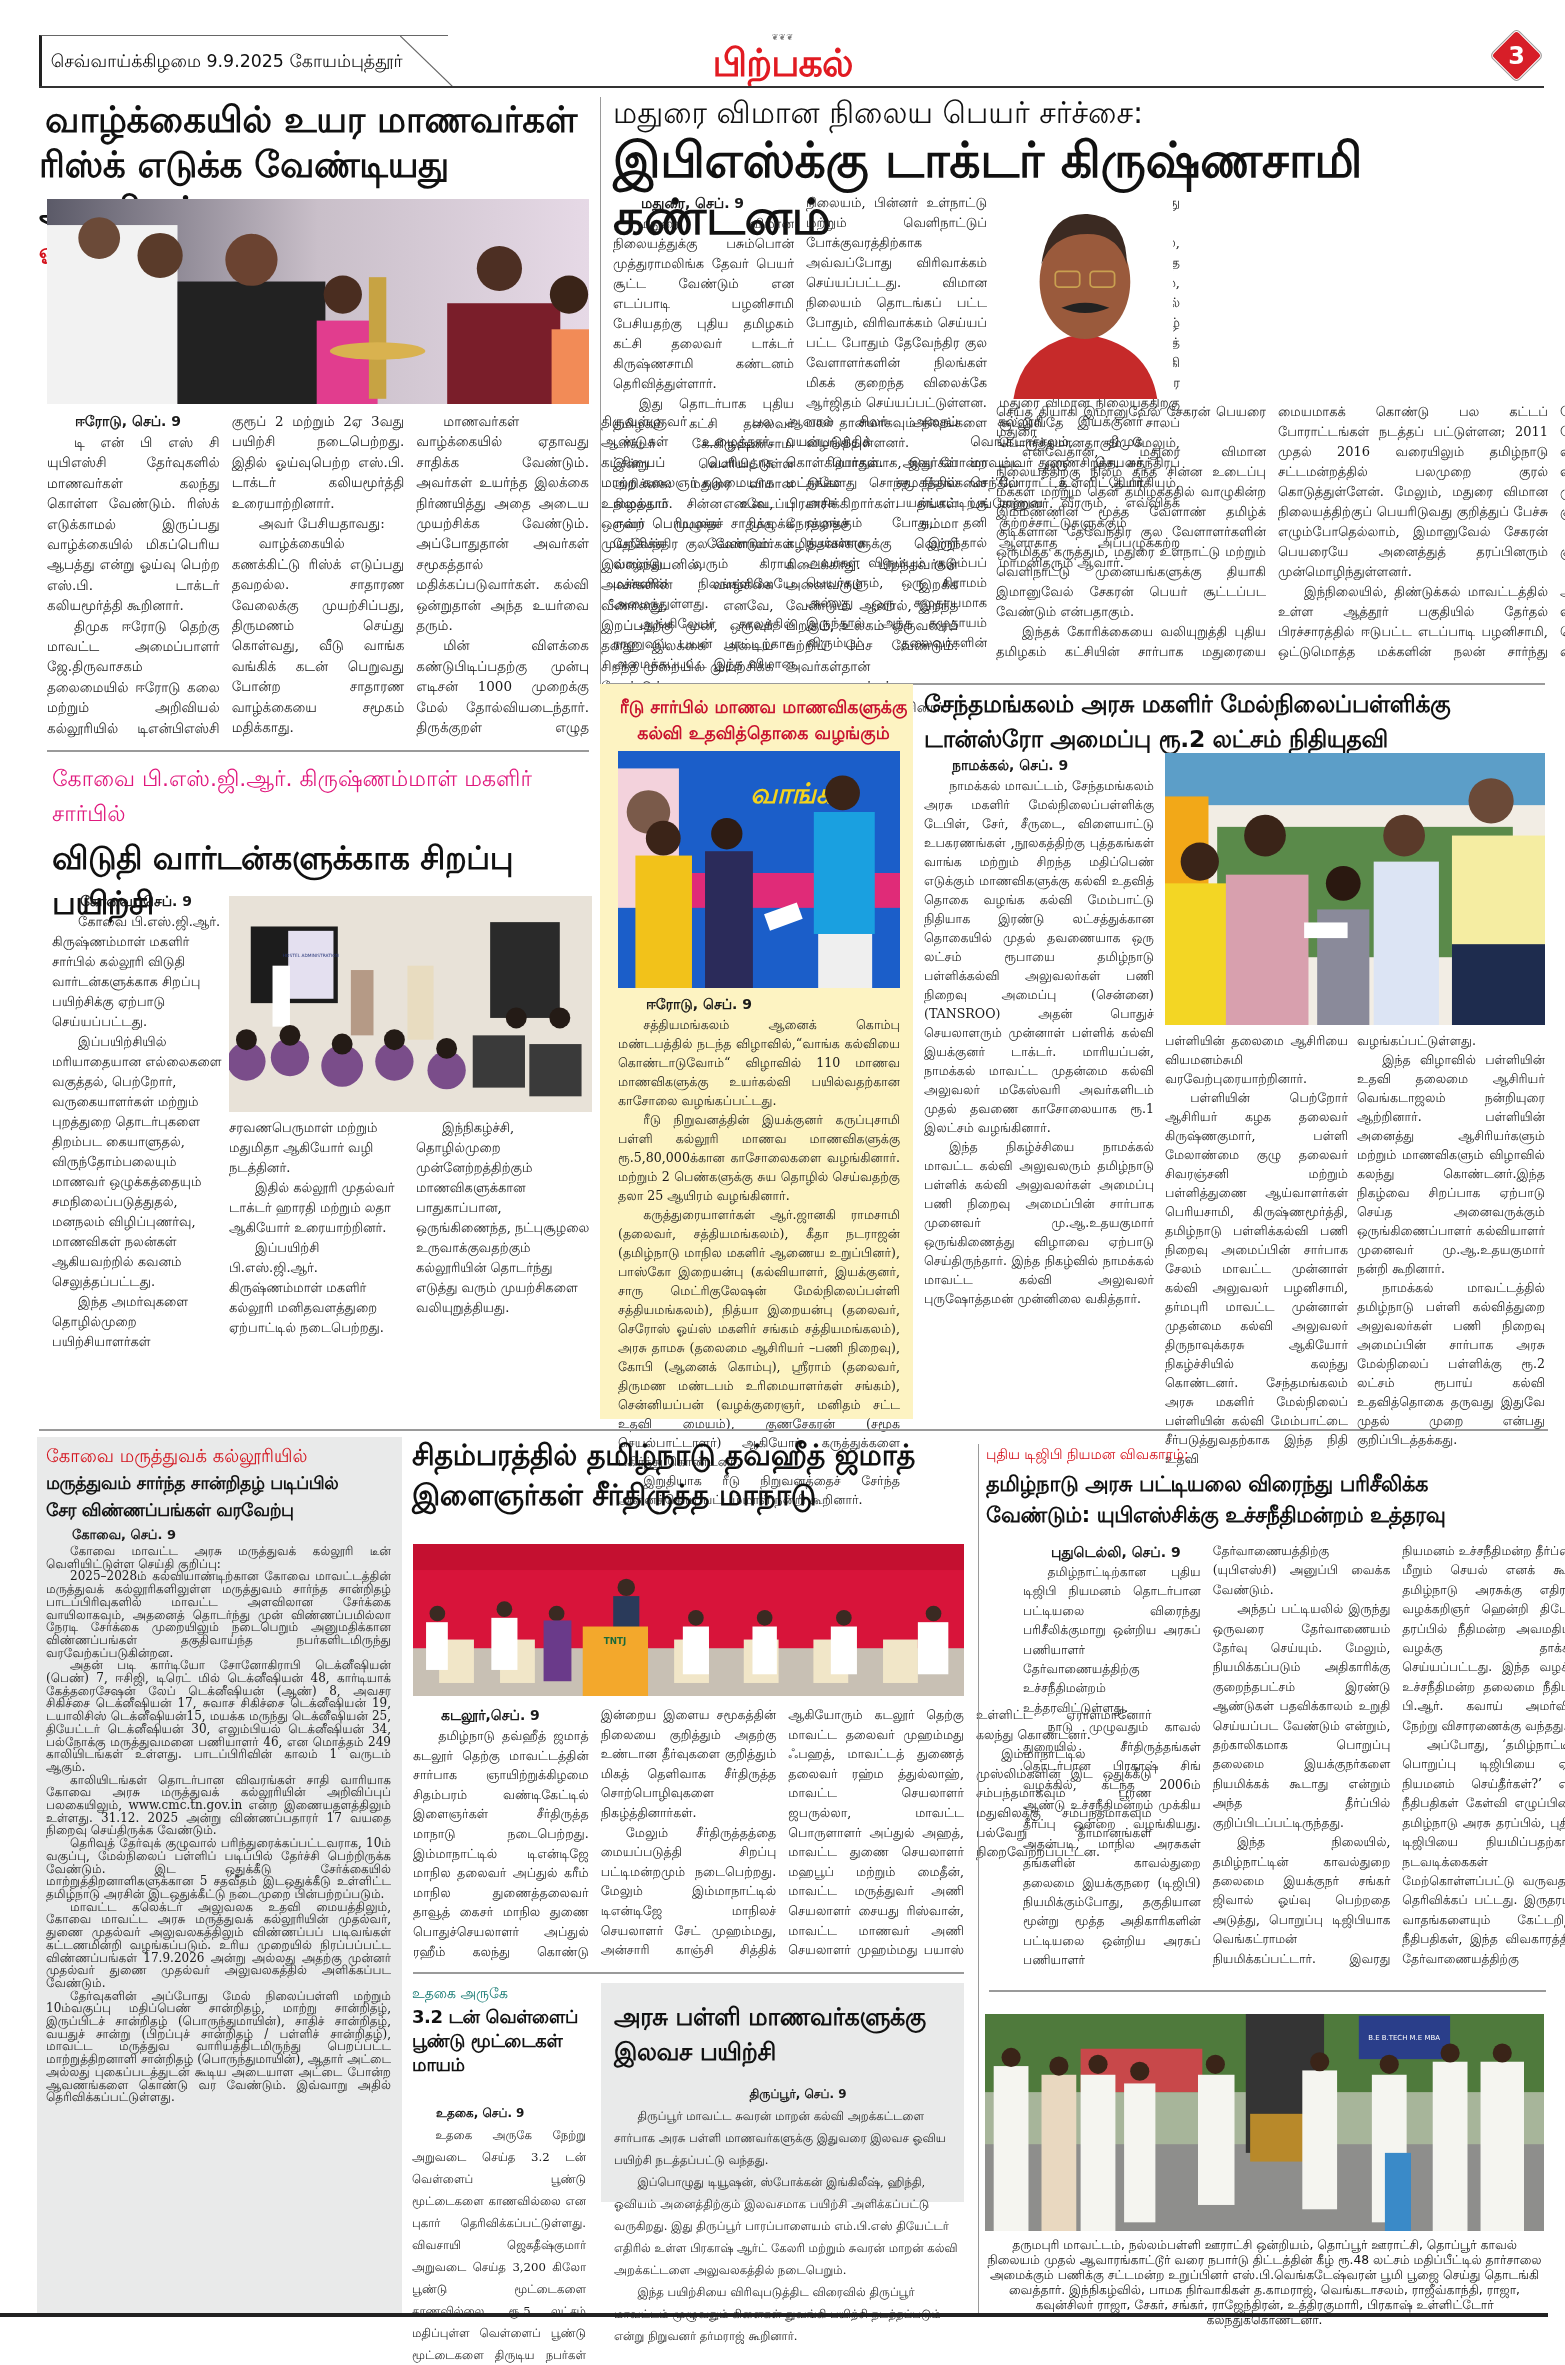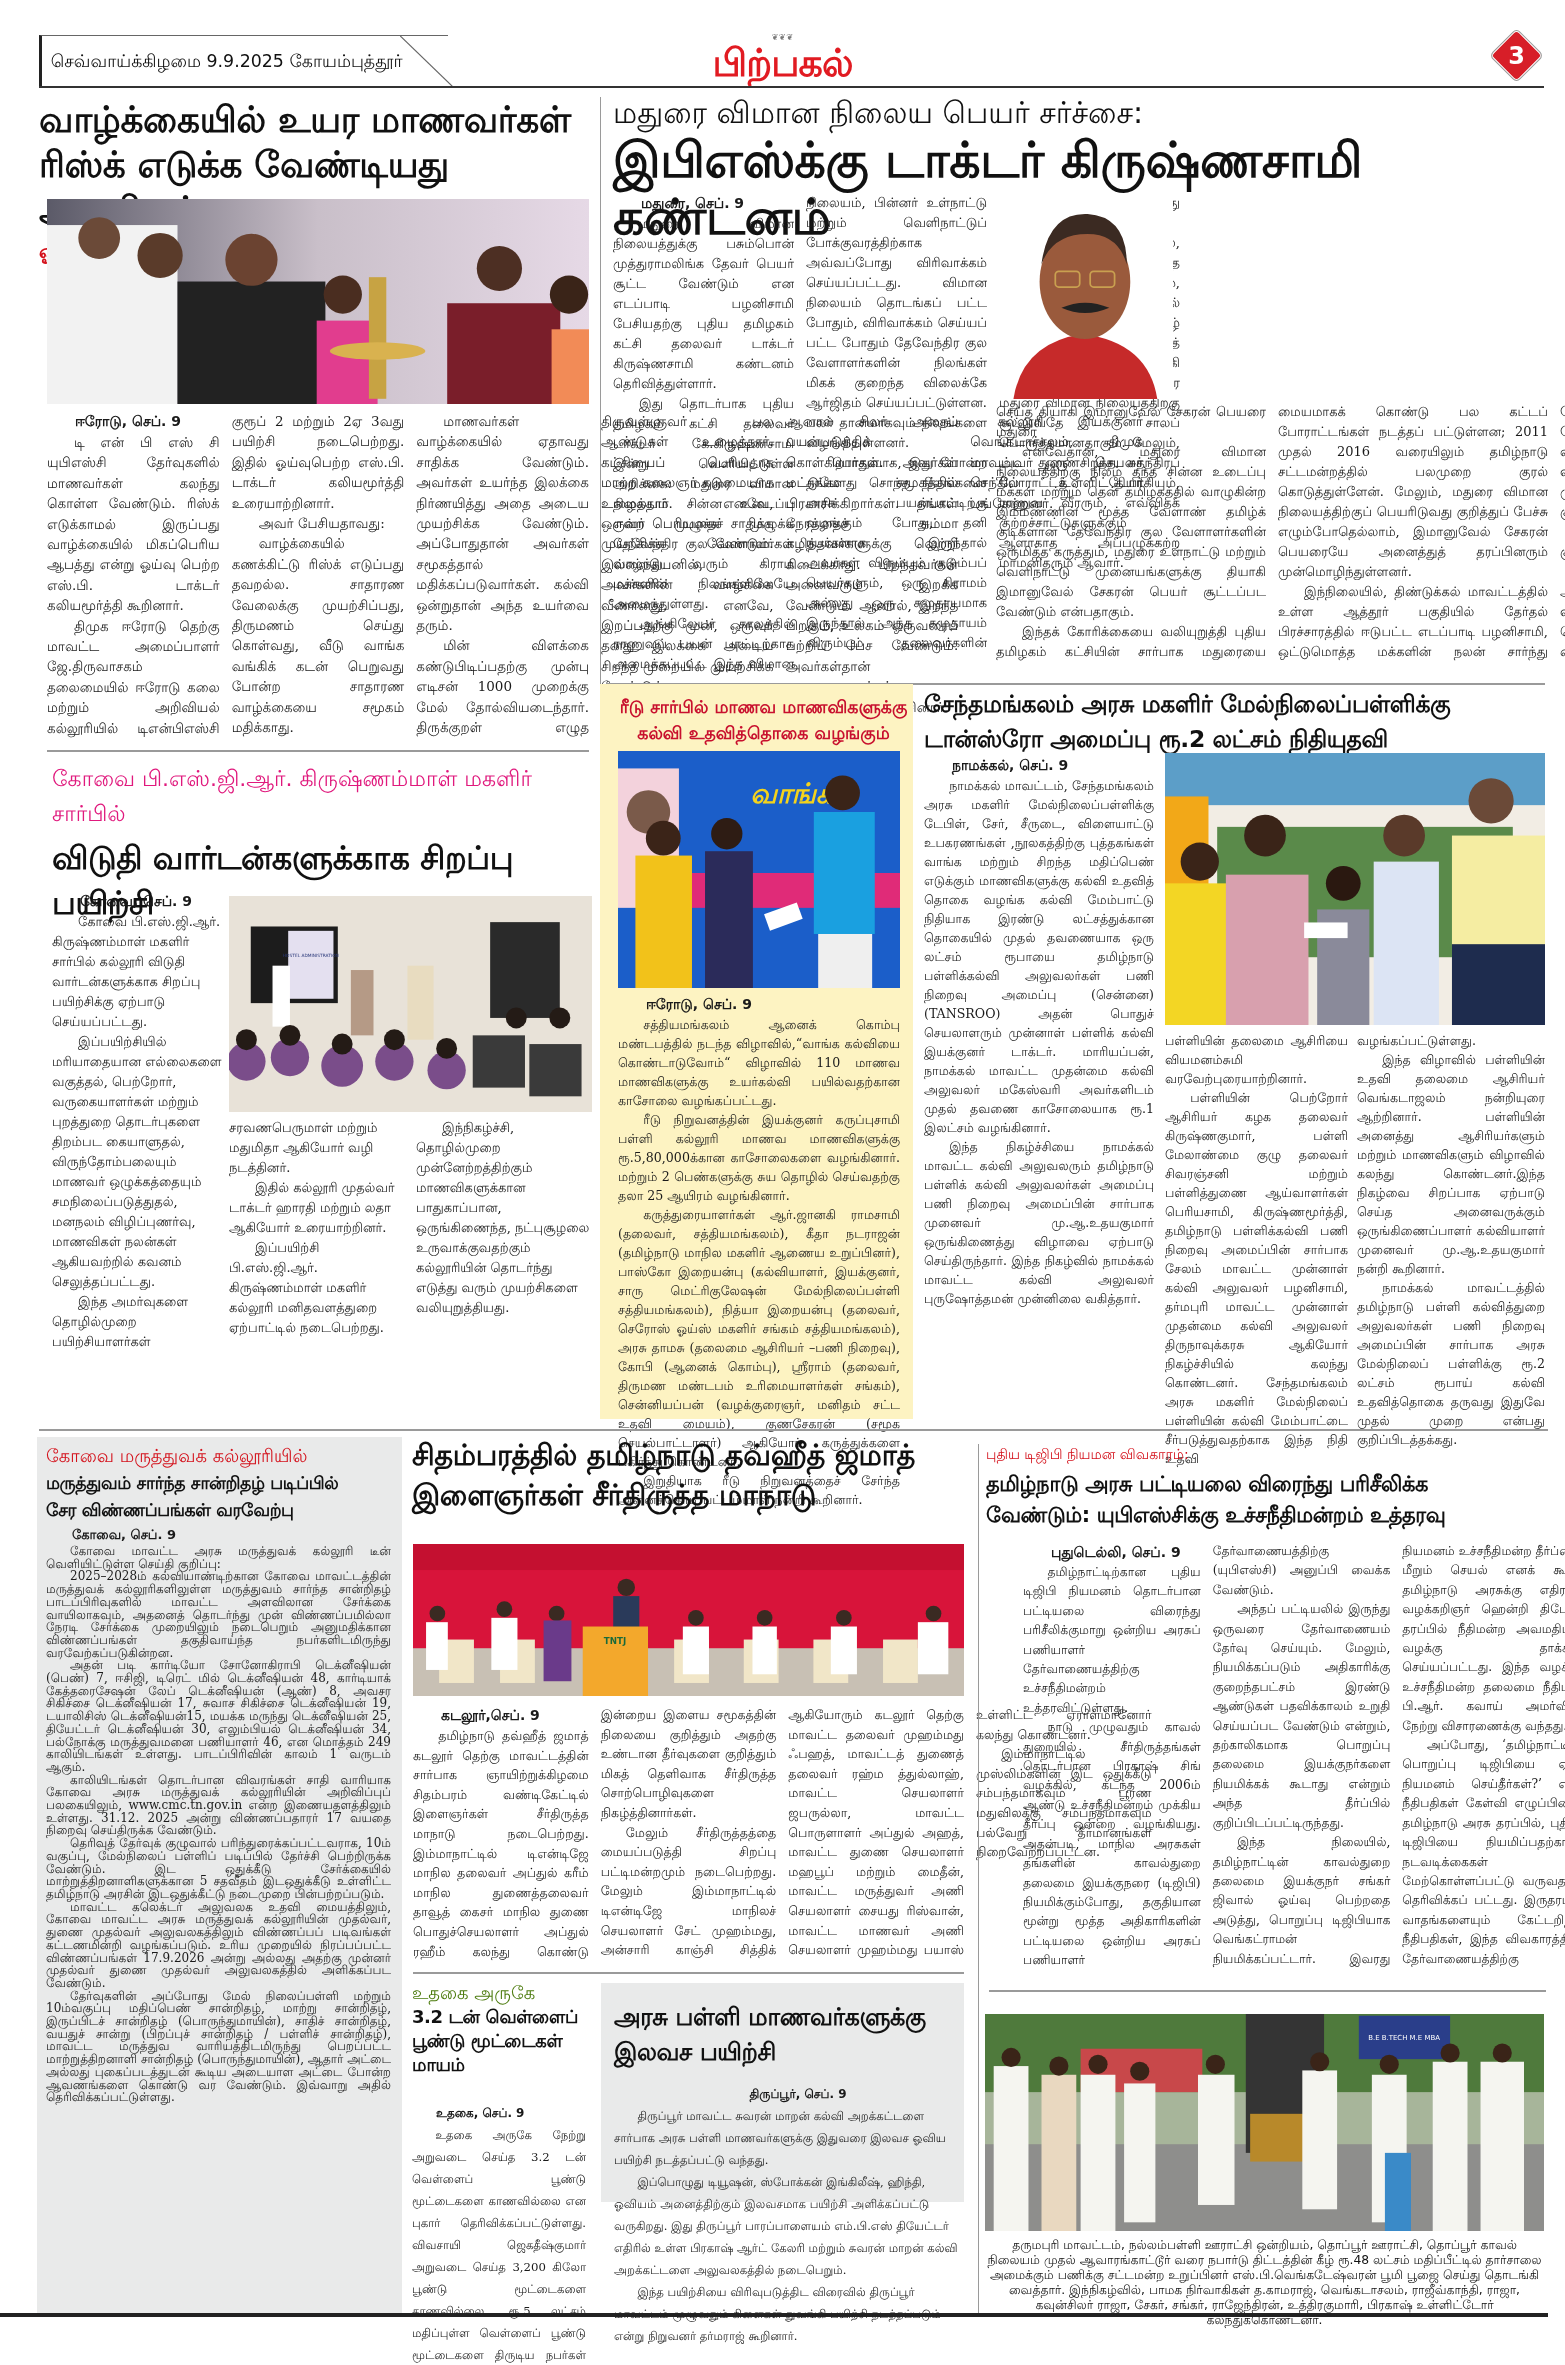--- a/index.html
+++ b/index.html
@@ -38,21 +38,21 @@
   </svg>
 <div class="abs" id="logo">
   <div class="emblem">❦❦❦</div>
   <div class="name">பிற்பகல்</div>
 </div>
 <div class="abs" id="page-badge"></div>
 <div class="abs" id="page-num">3</div>
 <div class="abs" id="hdr-line"></div>
 
 <div class="abs" style="left:39px;top:97px;width:544px;">
-  <div class="hl-black" style="font-size:36px;line-height:45px;">வாழ்க்கையில் உயர மாணவர்கள்</div>
+  <div class="hl-black" style="font-size:36px;line-height:45px;text-align:center;">வாழ்க்கையில் உயர மாணவர்கள்</div>
   <div class="hl-black" style="font-size:36px;line-height:45px;">ரிஸ்க் எடுக்க வேண்டியது அவசியம்</div>
   <div style="color:#d4111b;font-weight:bold;font-size:19px;line-height:30px;margin-top:3.5px;">ஓய்வுபெற்ற எஸ்.பி. கலியமூர்த்தி அறிவுரை</div>
 </div>
 <div class="photo" style="left:47px;top:199px;width:542px;height:205px;">
   <svg viewBox="0 0 623 236" preserveAspectRatio="none">
     <defs>
         <linearGradient id="g1" x1="0" y1="0" x2="1" y2="0">
           <stop offset="0" stop-color="#5b5a68"></stop>
           <stop offset="0.5" stop-color="#c9bfc9"></stop>
           <stop offset="1" stop-color="#e6d9e6"></stop>
@@ -320,21 +320,21 @@
   <div class="dateline">புதுடெல்லி, செப். 9</div>
   <p>தமிழ்நாட்டிற்கான புதிய டிஜிபி நியமனம் தொடர்பான பட்டியலை விரைந்து பரிசீலிக்குமாறு ஒன்றிய அரசுப் பணியாளர் தேர்வாணையத்திற்கு உச்சநீதிமன்றம் உத்தரவிட்டுள்ளது.</p>
   <p>நாடு முழுவதும் காவல் துறையில் சீர்திருத்தங்கள் தொடர்பான பிரகாஷ் சிங் வழக்கில், கடந்த 2006ம் ஆண்டு உச்சநீதிமன்றம் முக்கிய தீர்ப்பு ஒன்றை வழங்கியது. அதன்படி, மாநில அரசுகள் தங்களின் காவல்துறை தலைமை இயக்குநரை (டிஜிபி) நியமிக்கும்போது, தகுதியான மூன்று மூத்த அதிகாரிகளின் பட்டியலை ஒன்றிய அரசுப் பணியாளர் தேர்வாணையத்திற்கு (யுபிஎஸ்சி) அனுப்பி வைக்க வேண்டும்.</p>
   <p>அந்தப் பட்டியலில் இருந்து ஒருவரை தேர்வாணையம் தேர்வு செய்யும். மேலும், நியமிக்கப்படும் அதிகாரிக்கு குறைந்தபட்சம் இரண்டு ஆண்டுகள் பதவிக்காலம் உறுதி செய்யப்பட வேண்டும் என்றும், தற்காலிகமாக பொறுப்பு தலைமை இயக்குநர்களை நியமிக்கக் கூடாது என்றும் அந்த தீர்ப்பில் குறிப்பிடப்பட்டிருந்தது.</p>
   <p>இந்த நிலையில், தமிழ்நாட்டின் காவல்துறை தலைமை இயக்குநர் சங்கர் ஜிவால் ஓய்வு பெற்றதை அடுத்து, பொறுப்பு டிஜிபியாக வெங்கட்ராமன் நியமிக்கப்பட்டார். இவரது நியமனம் உச்சநீதிமன்ற தீர்ப்பை மீறும் செயல் எனக் கூறி, தமிழ்நாடு அரசுக்கு எதிராக வழக்கறிஞர் ஹென்றி திபேன் தரப்பில் நீதிமன்ற அவமதிப்பு வழக்கு தாக்கல் செய்யப்பட்டது. இந்த வழக்கு உச்சநீதிமன்ற தலைமை நீதிபதி பி.ஆர். கவாய் அமர்வில் நேற்று விசாரணைக்கு வந்தது.</p>
   <p>அப்போது, ‘தமிழ்நாட்டில் பொறுப்பு டிஜிபியை ஏன் நியமனம் செய்தீர்கள்?’ என நீதிபதிகள் கேள்வி எழுப்பினர். தமிழ்நாடு அரசு தரப்பில், புதிய டிஜிபியை நியமிப்பதற்கான நடவடிக்கைகள் மேற்கொள்ளப்பட்டு வருவதாக தெரிவிக்கப் பட்டது. இருதரப்பு வாதங்களையும் கேட்டறிந்த நீதிபதிகள், இந்த விவகாரத்தில் தேர்வாணையத்திற்கு குறிப்பிட்ட காலக்கெடு எதையும் விதிக்க முடியாது என்று தெரிவித்தனர். இருப்பினும், தமிழ்நாடு அரசு சார்பில் அனுப்பி வைக்கப்படும் புதிய டிஜிபி தொடர்பான தகுதிப் பட்டியலை ஒன்றிய அரசுப் பணியாளர் தேர்வாணையம் விரைந்து பரிசீலித்து இறுதி முடிவை எடுக்க வேண்டும் என்று உத்தரவிட்டனர்.</p>
 </div>
 <div class="rule-h" style="left:989px;top:1990px;width:557px;"></div>
 
 <div class="abs" style="left:412px;top:1981px;width:178px;">
-  <div style="color:#4d7c0f;font-size:18px;line-height:24px;">உதகை அருகே</div>
+  <div style="color:#0f766e;font-size:14px;line-height:24px;">உதகை அருகே</div>
   <div class="hl-black" style="font-size:18px;line-height:24px;">3.2 டன் வெள்ளைப் பூண்டு மூட்டைகள் மாயம்</div>
 </div>
 <div class="abs body-text" style="left:412px;top:2103px;width:174px;font-size:11.7px;line-height:22px;">
   <div class="dateline" style="font-size:12px;">உதகை, செப். 9</div>
   <p>உதகை அருகே நேற்று அறுவடை செய்த 3.2 டன் வெள்ளைப் பூண்டு மூட்டைகளை காணவில்லை என புகார் தெரிவிக்கப்பட்டுள்ளது. விவசாயி ஜெகதீஷ்குமார் அறுவடை செய்த 3,200 கிலோ பூண்டு மூட்டைகளை காணவில்லை. ரூ.5 லட்சம் மதிப்புள்ள வெள்ளைப் பூண்டு மூட்டைகளை திருடிய நபர்கள் குறித்து போலீசார் விசாரணை நடத்தி வருகின்றனர்.</p>
 </div>
 
 <div class="abs" style="left:601px;top:1983px;width:363px;height:219px;background:#e9eaea;"></div>
 <div class="abs" style="left:614px;top:2000px;width:344px;">
   <div class="hl-black" style="font-size:24px;line-height:35px;">அரசு பள்ளி மாணவர்களுக்கு</div>

